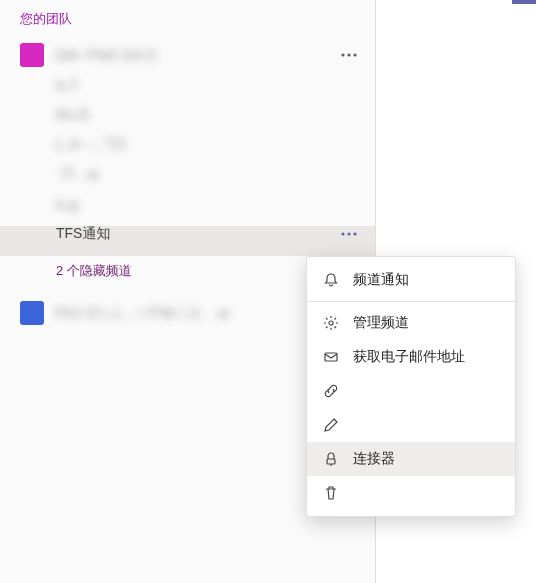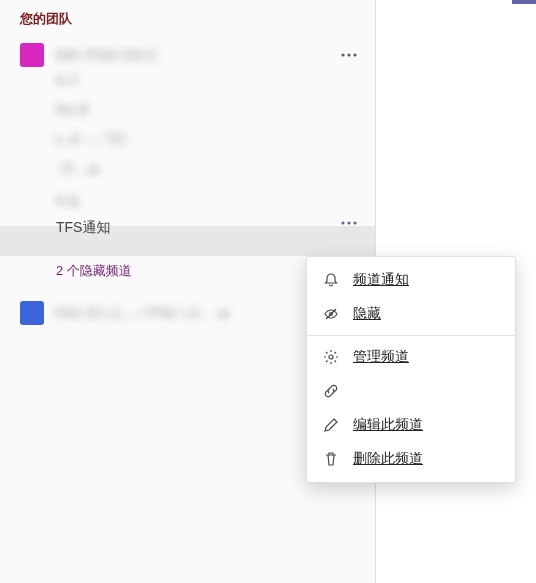--- a/index.html
+++ b/index.html
@@ -27,23 +27,22 @@
     background: #fff;
   }
   .purple-accent {
     position: absolute;
     right: 0; top: 0;
     width: 24px; height: 4px;
     background: #6264a7;
   }
   .section-header {
     font-size: 13px;
-    color: #7f1d1d;
+    color: #a21caf;
     padding: 10px 20px 6px;
-    font-weight: bold;
   }
   .team-row {
     display: flex;
     align-items: center;
     padding: 6px 12px 6px 20px;
     height: 42px;
     cursor: pointer;
   }
   .team-avatar {
     width: 24px; height: 24px;
@@ -59,21 +58,21 @@
   .blurred { filter: blur(4px); color: #888; letter-spacing: 1px; }
   .more-btn {
     width: 28px; height: 28px;
     display: flex; align-items: center; justify-content: center;
     color: #605e5c; font-size: 14px;
     cursor: pointer;
     border-radius: 3px;
   }
   .channel-row {
     display: flex;
-    align-items: flex-end;
+    align-items: center;
     padding: 4px 12px 19px 56px;
     height: 30px;
     cursor: pointer;
     color: #484644;
   }
   .channel-row.selected {
     background: #e8e7e6;
   }
   .channel-row.selected .more-btn { color: #6264a7; }
   .channel-label { flex: 1; }
@@ -94,21 +93,20 @@
     padding: 6px 0;
     z-index: 10;
   }
   .menu-item {
     display: flex;
     align-items: center;
     height: 34px;
     padding: 0 14px;
     cursor: pointer;
     color: #252423;
-    text-decoration: underline;
   }
   .menu-item.highlighted { background: #eeedec; }
   .menu-item .mi-icon {
     width: 20px; height: 20px;
     margin-right: 12px;
     display: flex; align-items: center; justify-content: center;
     color: #484644;
   }
   .menu-divider {
     height: 1px;
@@ -183,59 +181,66 @@
 <div class="context-menu">
   <div class="menu-item">
     <span class="mi-icon">
       <svg width="16" height="16" viewBox="0 0 16 16" fill="none" stroke="currentColor" stroke-width="1.2">
           <path d="M8 2a4 4 0 0 0-4 4v3l-1.5 2h11L12 9V6a4 4 0 0 0-4-4z"></path>
           <path d="M6.5 12.5a1.5 1.5 0 0 0 3 0"></path>
         </svg>
     </span>
     <span>频道通知</span>
   </div>
-  <div class="menu-item">
-    <span class="mi-icon">
-      <svg width="16" height="16" viewBox="0 0 16 16" fill="none" stroke="currentColor" stroke-width="1.2">
-          <path d="M2 8s2.5-4 6-4 6 4 6 4-2.5 4-6 4-6-4-6-4z"></path>
-          <circle cx="8" cy="8" r="1.5"></circle>
-          <line x1="3" y1="13" x2="13" y2="3"></line>
-        </svg>
-    </span>
-    <span>隐藏</span>
-  </div>
 
   <div class="menu-divider"></div>
 
   <div class="menu-item">
     <span class="mi-icon">
       <svg width="16" height="16" viewBox="0 0 16 16" fill="none" stroke="currentColor" stroke-width="1.2">
           <circle cx="8" cy="8" r="2"></circle>
           <path d="M8 1v2M8 13v2M1 8h2M13 8h2M3 3l1.5 1.5M11.5 11.5L13 13M13 3l-1.5 1.5M4.5 11.5L3 13"></path>
         </svg>
     </span>
     <span>管理频道</span>
   </div>
   <div class="menu-item">
     <span class="mi-icon">
       <svg width="16" height="16" viewBox="0 0 16 16" fill="none" stroke="currentColor" stroke-width="1.2">
+          <rect x="2" y="4" width="12" height="8" rx="1"></rect>
+          <path d="M2 5l6 4 6-4"></path>
+        </svg>
+    </span>
+    <span>获取电子邮件地址</span>
+  </div>
+  <div class="menu-item">
+    <span class="mi-icon">
+      <svg width="16" height="16" viewBox="0 0 16 16" fill="none" stroke="currentColor" stroke-width="1.2">
           <path d="M6 10a3 3 0 0 1 0-4l2-2a3 3 0 1 1 4 4l-1 1"></path>
           <path d="M10 6a3 3 0 0 1 0 4l-2 2a3 3 0 1 1-4-4l1-1"></path>
         </svg>
     </span>
   </div>
   <div class="menu-item">
     <span class="mi-icon">
       <svg width="16" height="16" viewBox="0 0 16 16" fill="none" stroke="currentColor" stroke-width="1.2">
           <path d="M11 2l3 3-8 8-4 1 1-4 8-8z"></path>
         </svg>
     </span>
-    <span>编辑此频道</span>
+  </div>
+  <div class="menu-item highlighted">
+    <span class="mi-icon">
+      <svg width="16" height="16" viewBox="0 0 16 16" fill="none" stroke="currentColor" stroke-width="1.2">
+          <path d="M5 8V5a3 3 0 0 1 6 0v3"></path>
+          <rect x="4" y="8" width="8" height="5" rx="1"></rect>
+          <line x1="8" y1="13" x2="8" y2="15"></line>
+        </svg>
+    </span>
+    <span>连接器</span>
   </div>
   <div class="menu-item">
     <span class="mi-icon">
       <svg width="16" height="16" viewBox="0 0 16 16" fill="none" stroke="currentColor" stroke-width="1.2">
           <path d="M3 4h10M6 4V2h4v2M5 4l1 10h4l1-10"></path>
         </svg>
     </span>
-    <span>删除此频道</span>
   </div>
 </div>
 
 </body></html>

